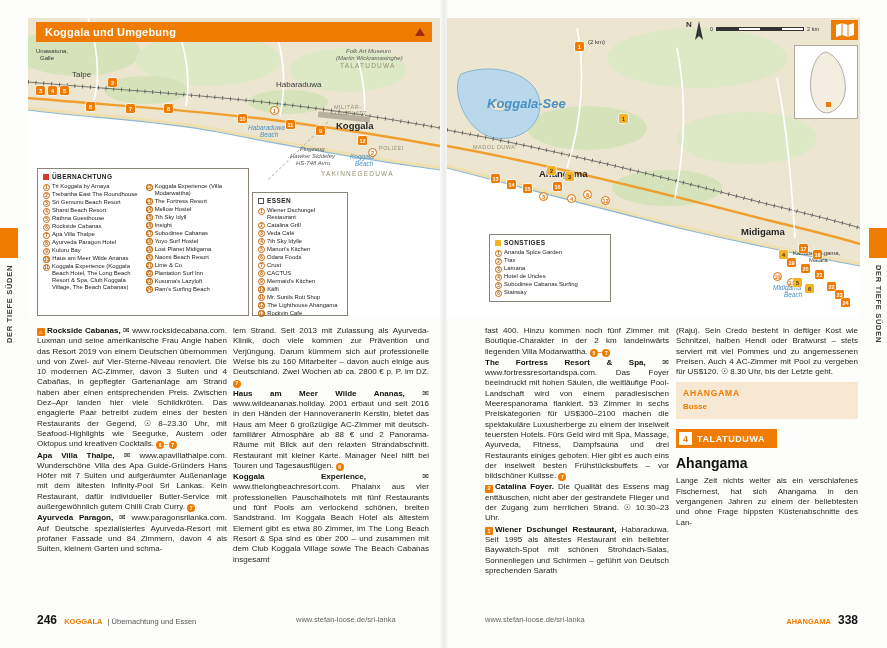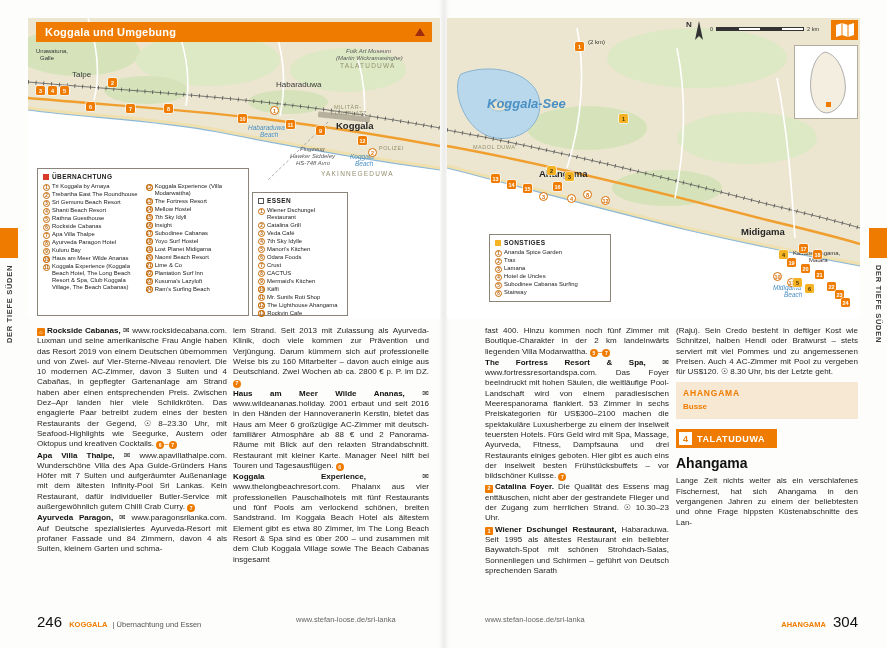--- a/index.html
+++ b/index.html
@@ -81,21 +81,21 @@
   .tr-title{color:#ef7c00;font-weight:bold;font-size:8.5px;letter-spacing:.8px;margin-bottom:4px}
   .tr-sub{color:#ef7c00;font-weight:bold;font-size:8px;margin-bottom:2px}
   .tr-text{font-size:8px;line-height:10.3px;text-align:justify}
   .highlight-chip{margin:8px 0 6px;display:inline-flex;align-items:center;background:#ef7c00;padding:3px 12px 3px 3px;gap:5px}
   .hl-num{width:13px;height:13px;background:#fff;color:#ef7c00;font-weight:bold;font-size:9px;display:flex;align-items:center;justify-content:center}
   .hl-label{color:#fff;font-weight:bold;font-size:9px;letter-spacing:.6px}
   .section-heading{font-size:14px;font-weight:bold;color:#111;margin:1px 0 5px}
   
   .footer{position:absolute;top:613px;font-size:7.5px;color:#666;white-space:nowrap}
   .f-left{left:37px}
-  .f-page{font-size:15px;font-weight:normal;color:#111}
+  .f-page{font-size:12px;font-weight:bold;color:#111}
   .f-sec{color:#ef7c00;font-weight:bold;margin-left:5px}
   .f-sub{color:#555;margin-left:3px}
   .f-url-l{left:296px;top:615px}
   .f-url-r{left:485px;top:615px}
   .f-right{right:29px;text-align:right}
   .f-sec2{color:#ef7c00;font-weight:bold;margin-right:5px}
 </style>
 </head>
 <body>
 
@@ -497,14 +497,14 @@
 
 <div class="footer f-left">
   <span class="f-page">246</span>
   <span class="f-sec">KOGGALA</span>
   <span class="f-sub">| Übernachtung und Essen</span>
 </div>
 <div class="footer f-url-l">www.stefan-loose.de/sri-lanka</div>
 <div class="footer f-url-r">www.stefan-loose.de/sri-lanka</div>
 <div class="footer f-right">
   <span class="f-sec2">AHANGAMA</span>
-  <span class="f-page">304</span>
+  <span class="f-page">338</span>
 </div>
 
 </body></html>

